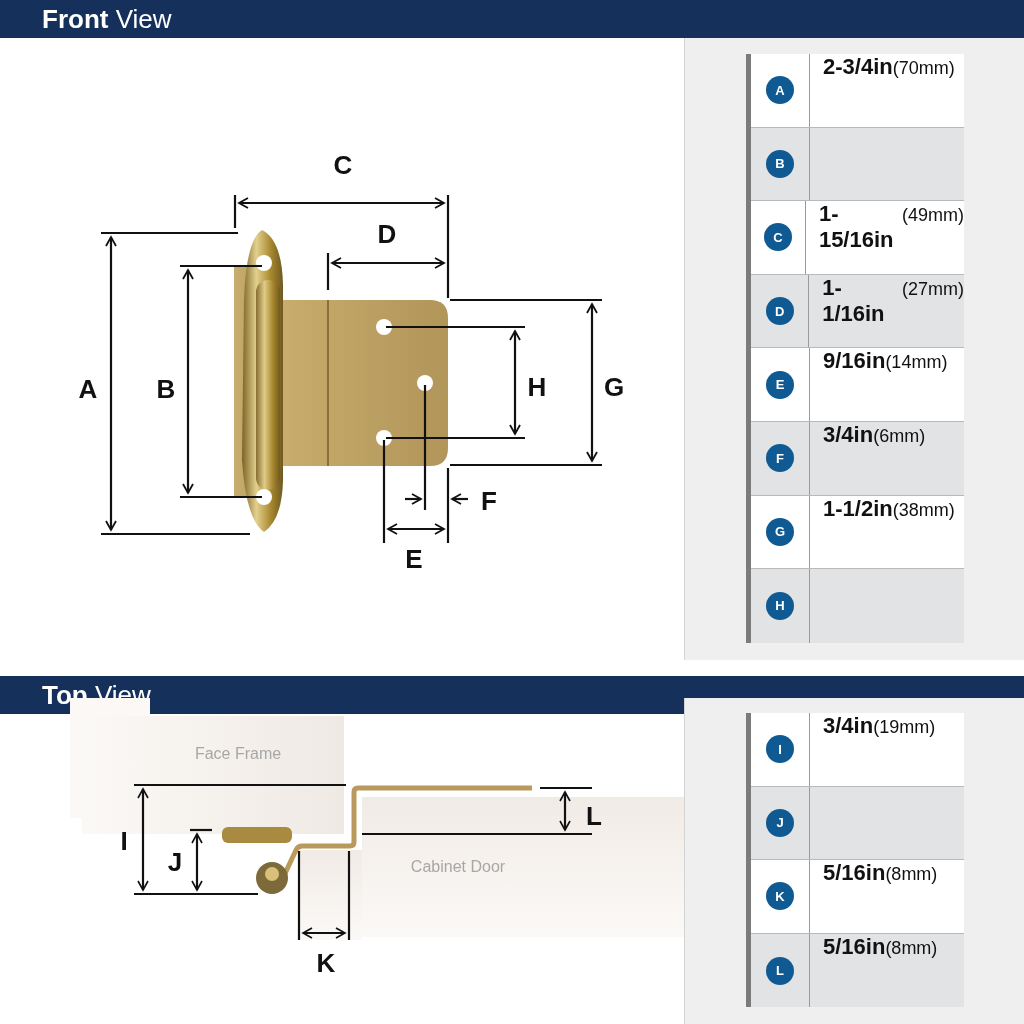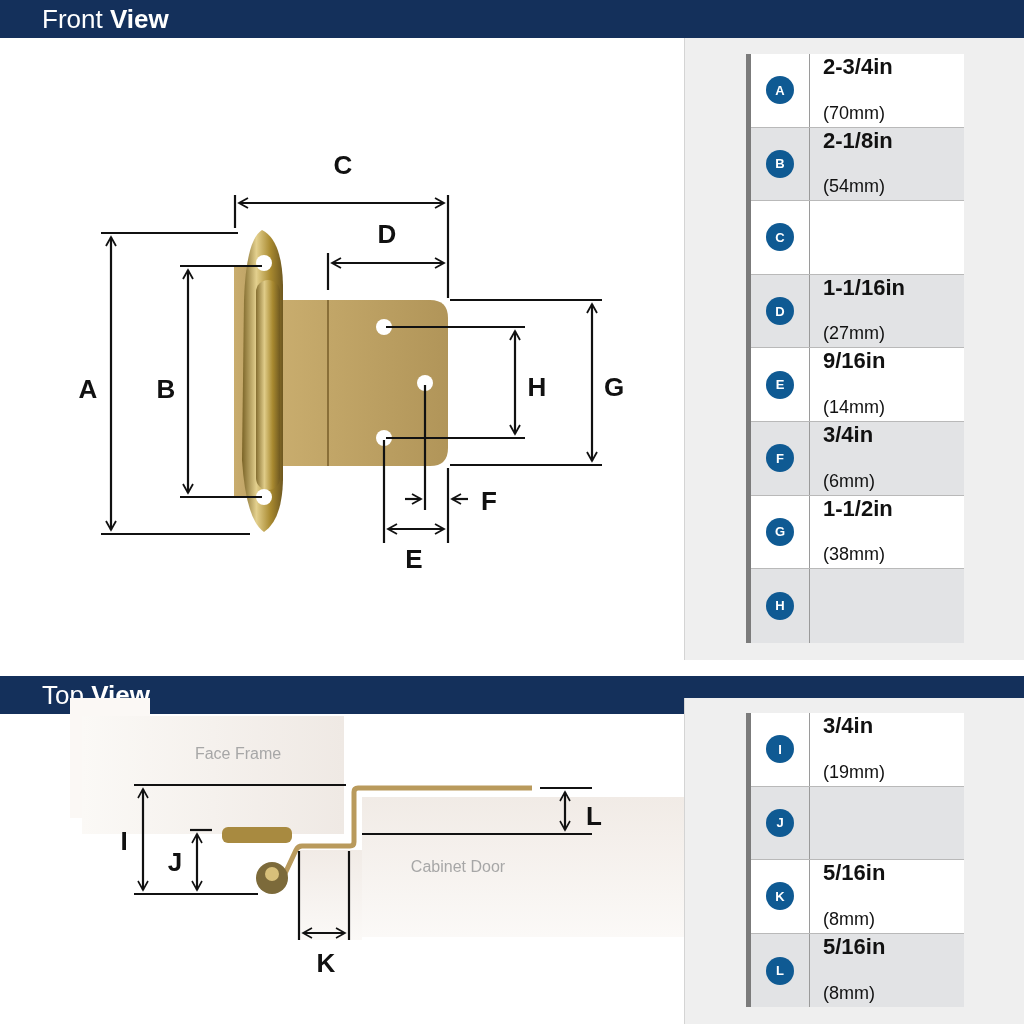--- a/index.html
+++ b/index.html
@@ -1,28 +1,28 @@
 <!DOCTYPE html>
 <html><head>
 <meta charset="utf-8">
 <style>
   *{box-sizing:border-box;margin:0;padding:0}
   body{width:1024px;height:1024px;position:relative;background:#fff;font-family:"Liberation Sans",sans-serif;overflow:hidden}
   .band{position:absolute;left:0;width:1024px;height:38px;background:#14305b;color:#fff;font-size:26px;line-height:38px;padding-left:42px}
-  .band b{font-weight:400}
-  .band span{font-weight:700}
+  .band b{font-weight:700}
+  .band span{font-weight:400}
   .panel{position:absolute;left:684px;width:340px;background:#efefef;border-left:1px solid #d4d4d4}
   .table{position:absolute;left:746px;width:218px;border-left:5px solid #7b7b7b}
   .row{display:flex;height:73.6px;border-bottom:1px solid #b9b9b9}
   .row:nth-child(even){background:#e2e3e5}
   .row:nth-child(odd){background:#fff}
   .row:last-child{border-bottom:none}
   .lc{width:59px;border-right:1px solid #9a9a9a;display:flex;align-items:center;justify-content:center}
   .badge{width:28px;height:28px;border-radius:50%;background:#0f5a93;color:#fff;font-size:13px;font-weight:700;display:flex;align-items:center;justify-content:center}
-  .rc{padding-left:13px;display:flex;flex-direction:column;justify-content:space-between;color:#111}
+  .rc{padding-left:13px;display:flex;flex-direction:row;justify-content:space-between;color:#111}
   .rc .in{font-size:22px;font-weight:700;line-height:26px}
   .rc .mm{font-size:18px;line-height:28px}
   svg{position:absolute;left:0}
   .lbl{font-family:"Liberation Sans",sans-serif;font-weight:700;font-size:26px;fill:#111}
   .gray{font-family:"Liberation Sans",sans-serif;font-size:16px;fill:#a7a7a7}
 </style>
 </head>
 <body>
 
 <div class="band" style="top:0">
@@ -110,28 +110,28 @@
       </div>
       <div class="rc">
         <div class="in">2-3/4in</div>
         <div class="mm">(70mm)</div>
       </div>
     </div>
   <div class="row">
       <div class="lc">
         <div class="badge">B</div>
       </div>
-      <div class="rc">
-        <div class="in">2-1/8in</div>
-        <div class="mm">(54mm)</div>
-      </div>
     </div>
   <div class="row">
       <div class="lc">
         <div class="badge">C</div>
+      </div>
+      <div class="rc">
+        <div class="in">1-15/16in</div>
+        <div class="mm">(49mm)</div>
       </div>
     </div>
   <div class="row">
       <div class="lc">
         <div class="badge">D</div>
       </div>
       <div class="rc">
         <div class="in">1-1/16in</div>
         <div class="mm">(27mm)</div>
       </div>

